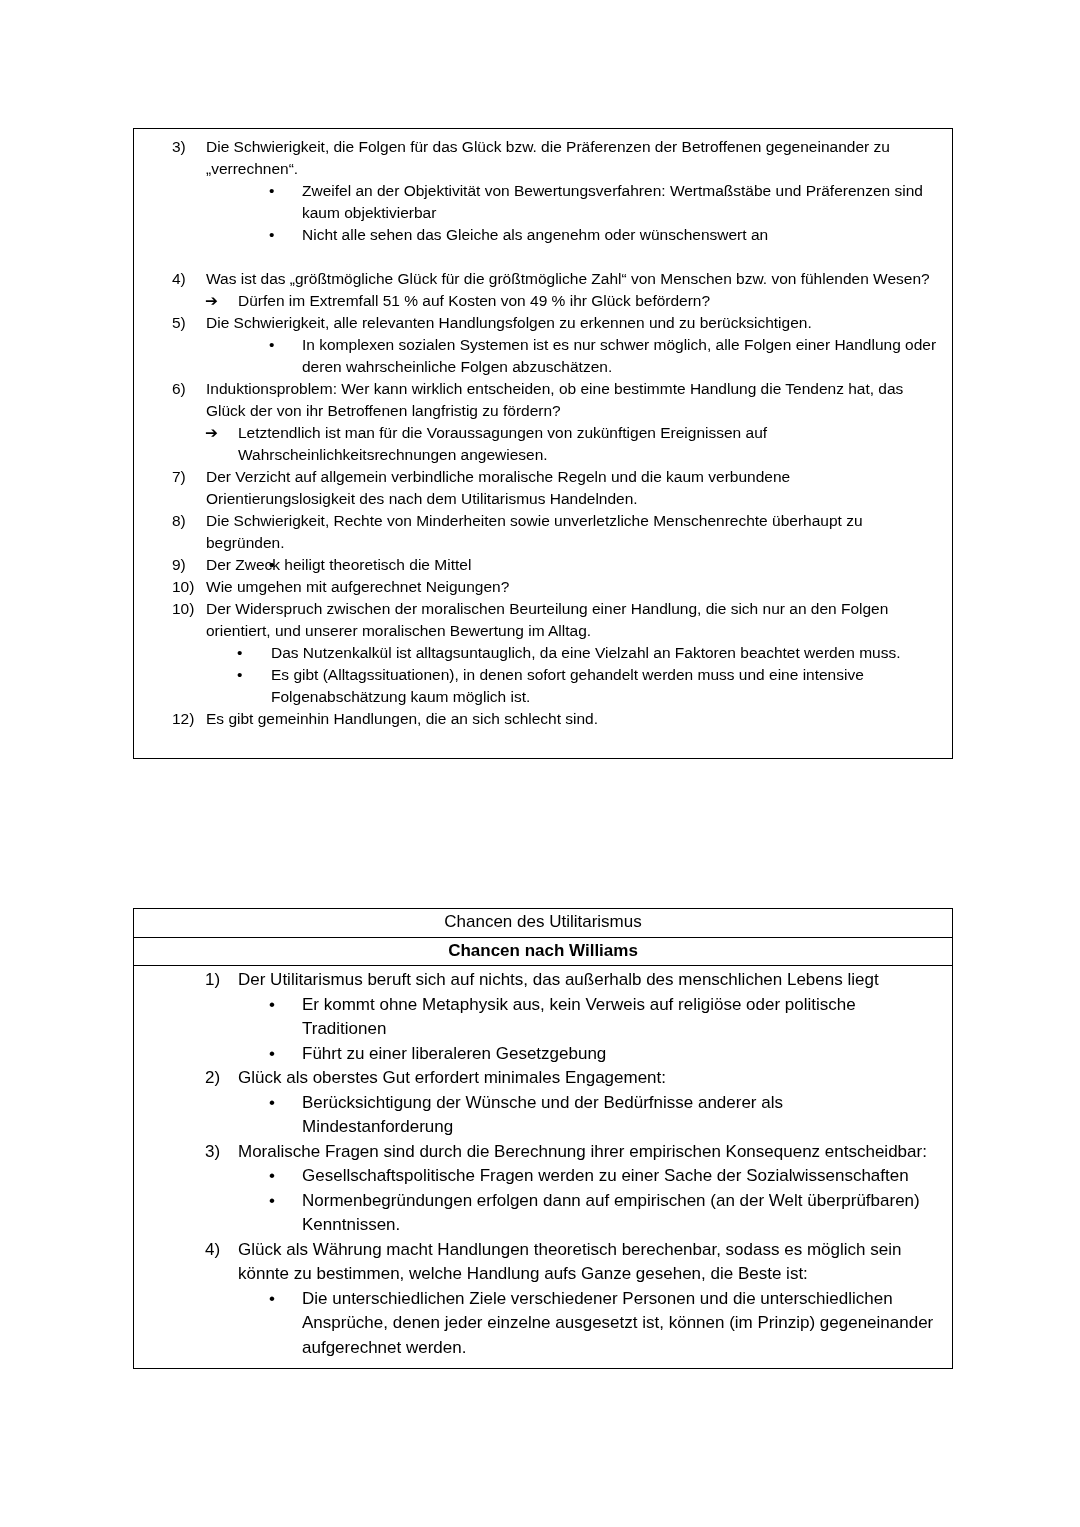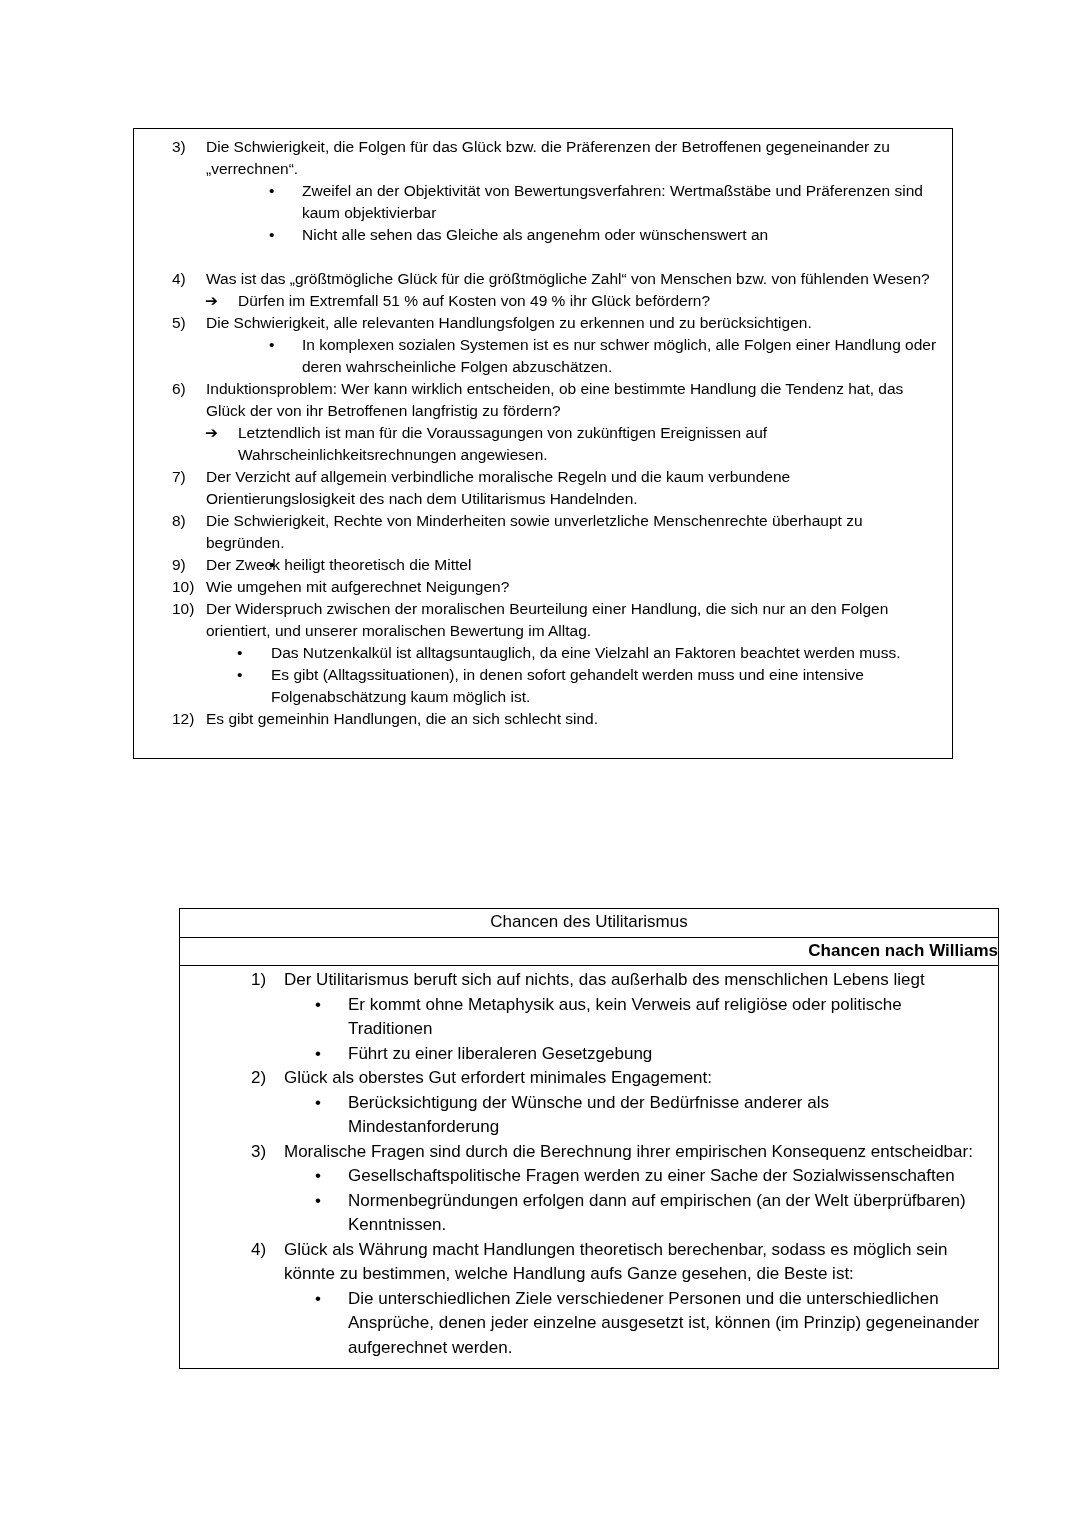--- a/index.html
+++ b/index.html
@@ -25,31 +25,30 @@
   #box1 {
     top: 128px;
     padding: 7px 14px 28px 0;
     font-size: 15.5px;
     line-height: 22px;
   }
   #box2 {
     top: 908px;
     font-size: 17px;
     line-height: 24.5px;
-    margin-left: 46px;
   }
   #box2 .content {
     padding: 2px 14px 8px 0;
   }
   .table-header {
     text-align: center;
     border-bottom: 1px solid #000000;
     padding: 1px 0 2px 0;
   }
-  .table-header.bold-row { font-weight: 700; text-align: right; }
+  .table-header.bold-row { font-weight: 700; }
   .item { position: relative; }
   .item .marker { position: absolute; top: 0; white-space: nowrap; }
   .item.l0 { padding-left: 72px; }
   .item.l0 > .marker { left: 38px; }
   .item.l1 { padding-left: 104px; }
   .item.l1 > .marker { left: 71px; }
   .item.l2 { padding-left: 137px; }
   .item.l2 > .marker { left: 103px; }
   .item.l3 { padding-left: 168px; }
   .item.l3 > .marker { left: 135px; }

